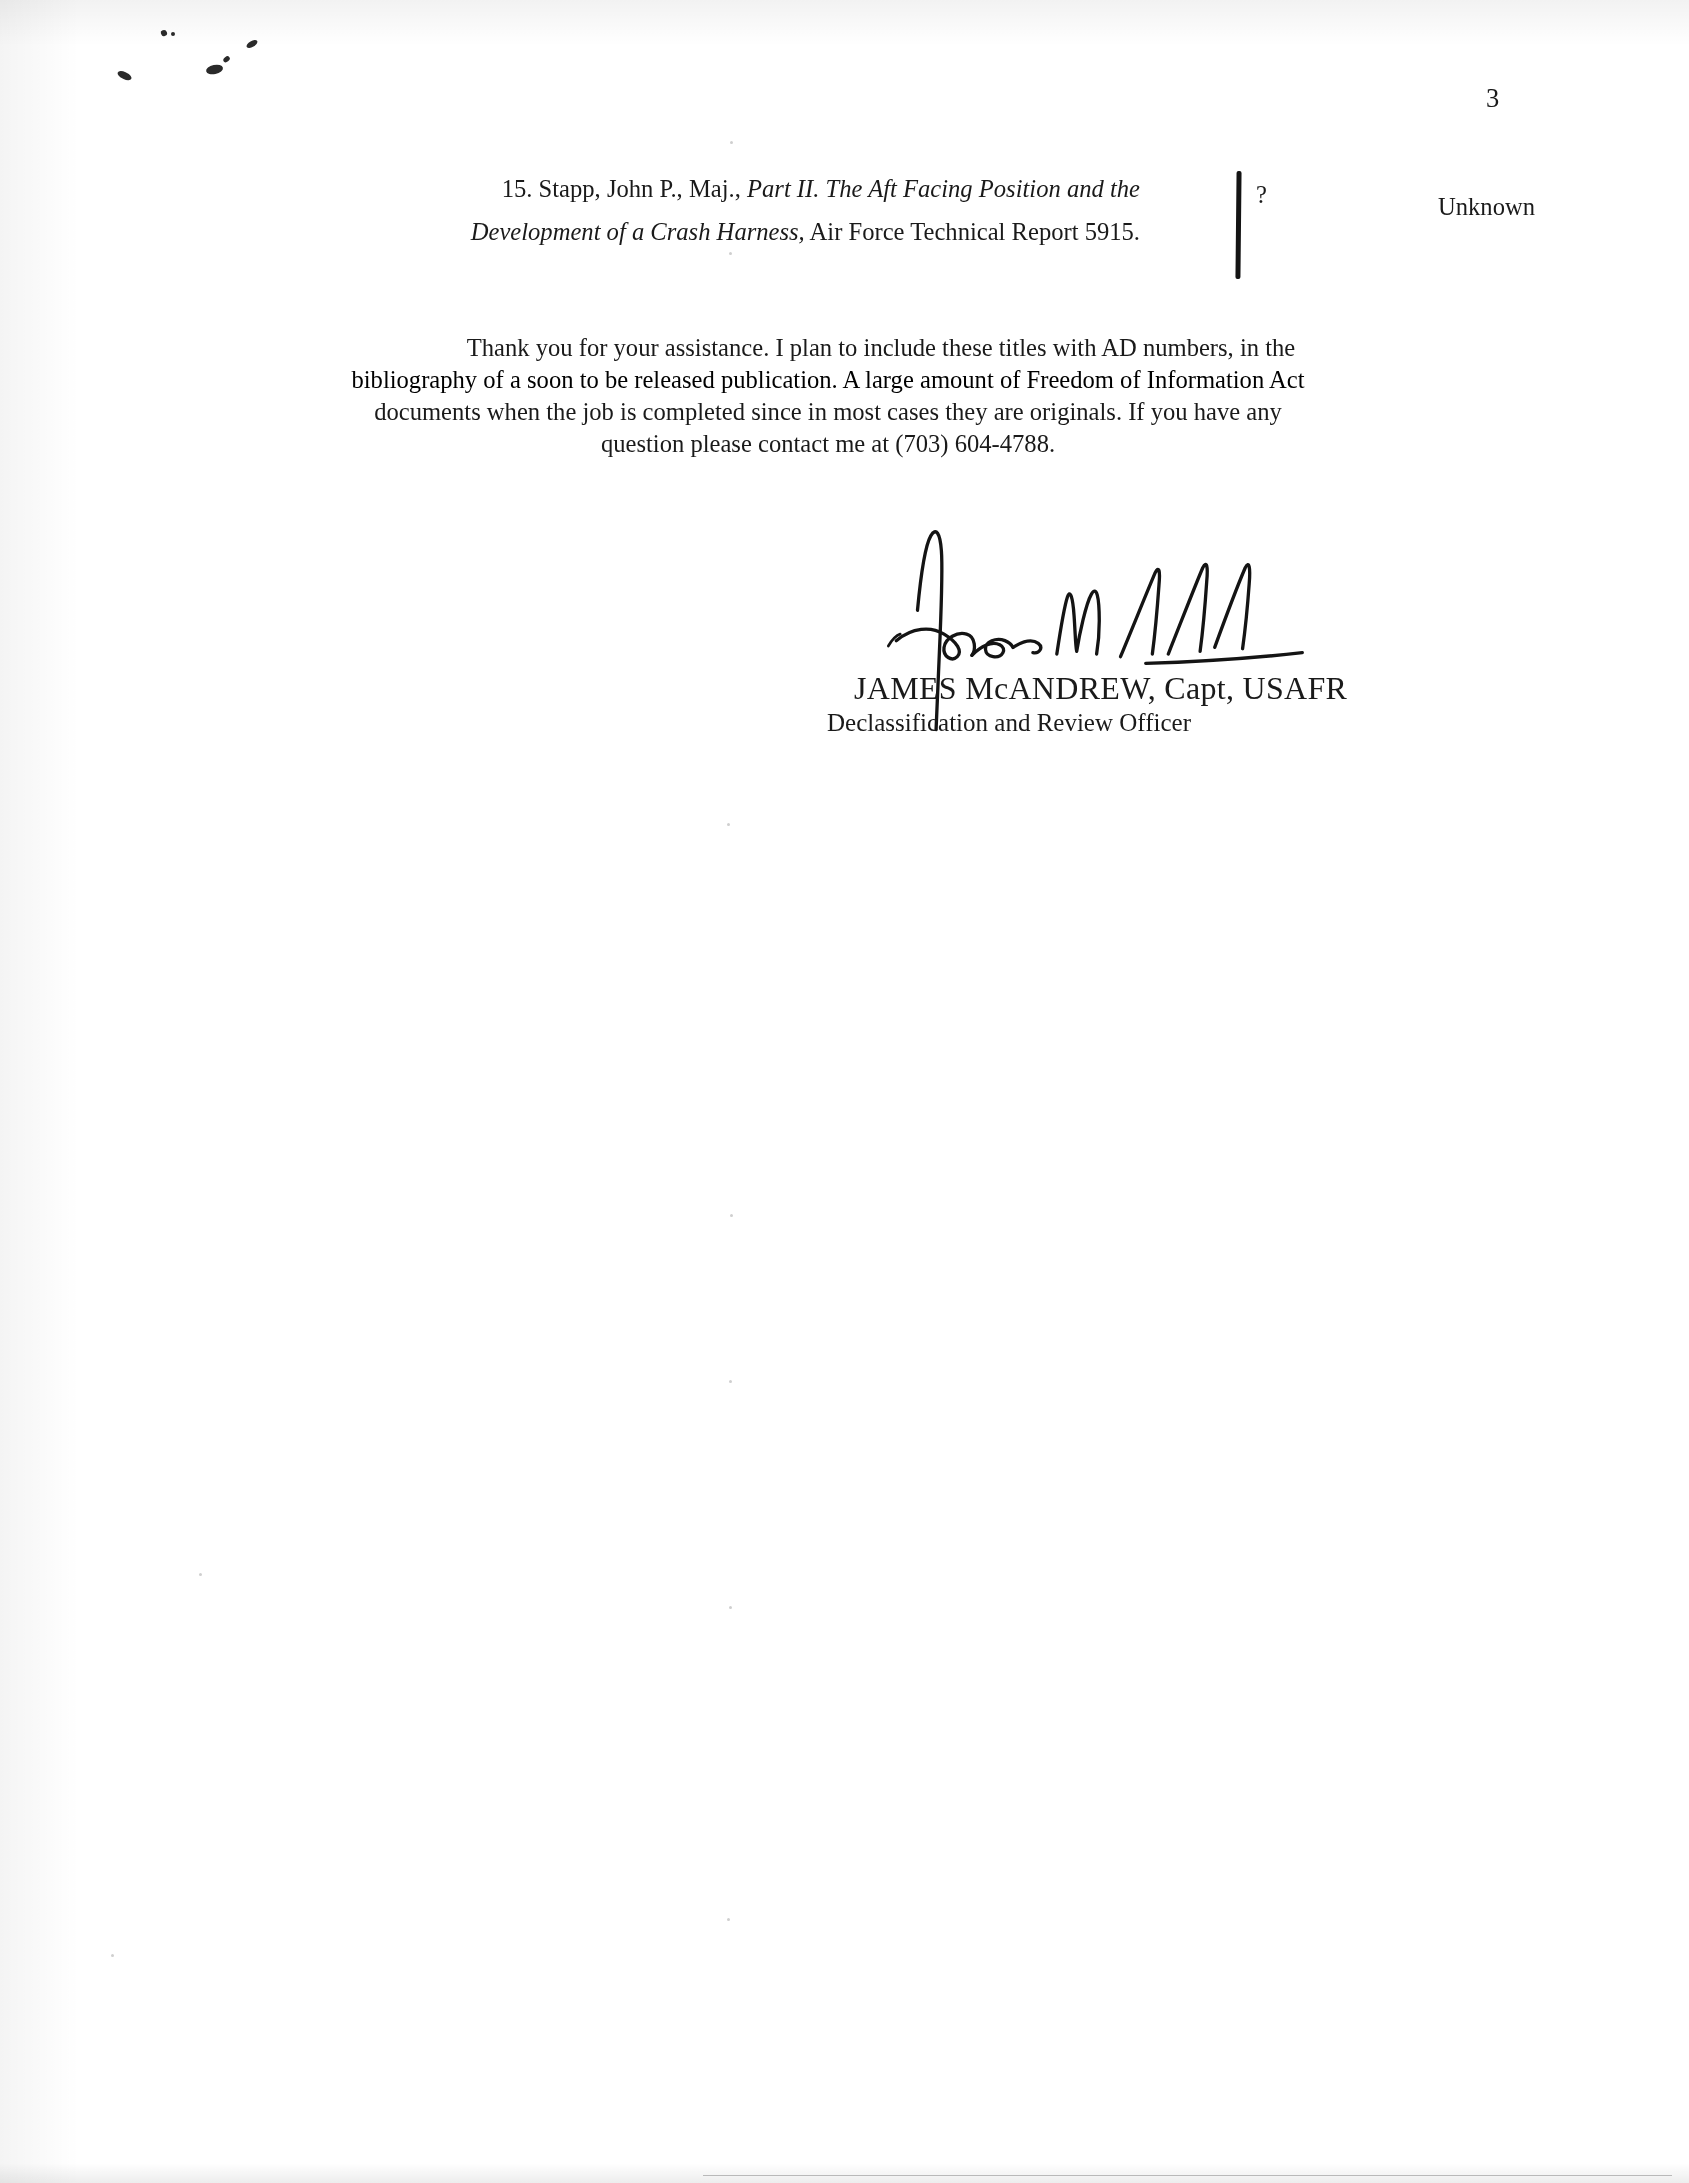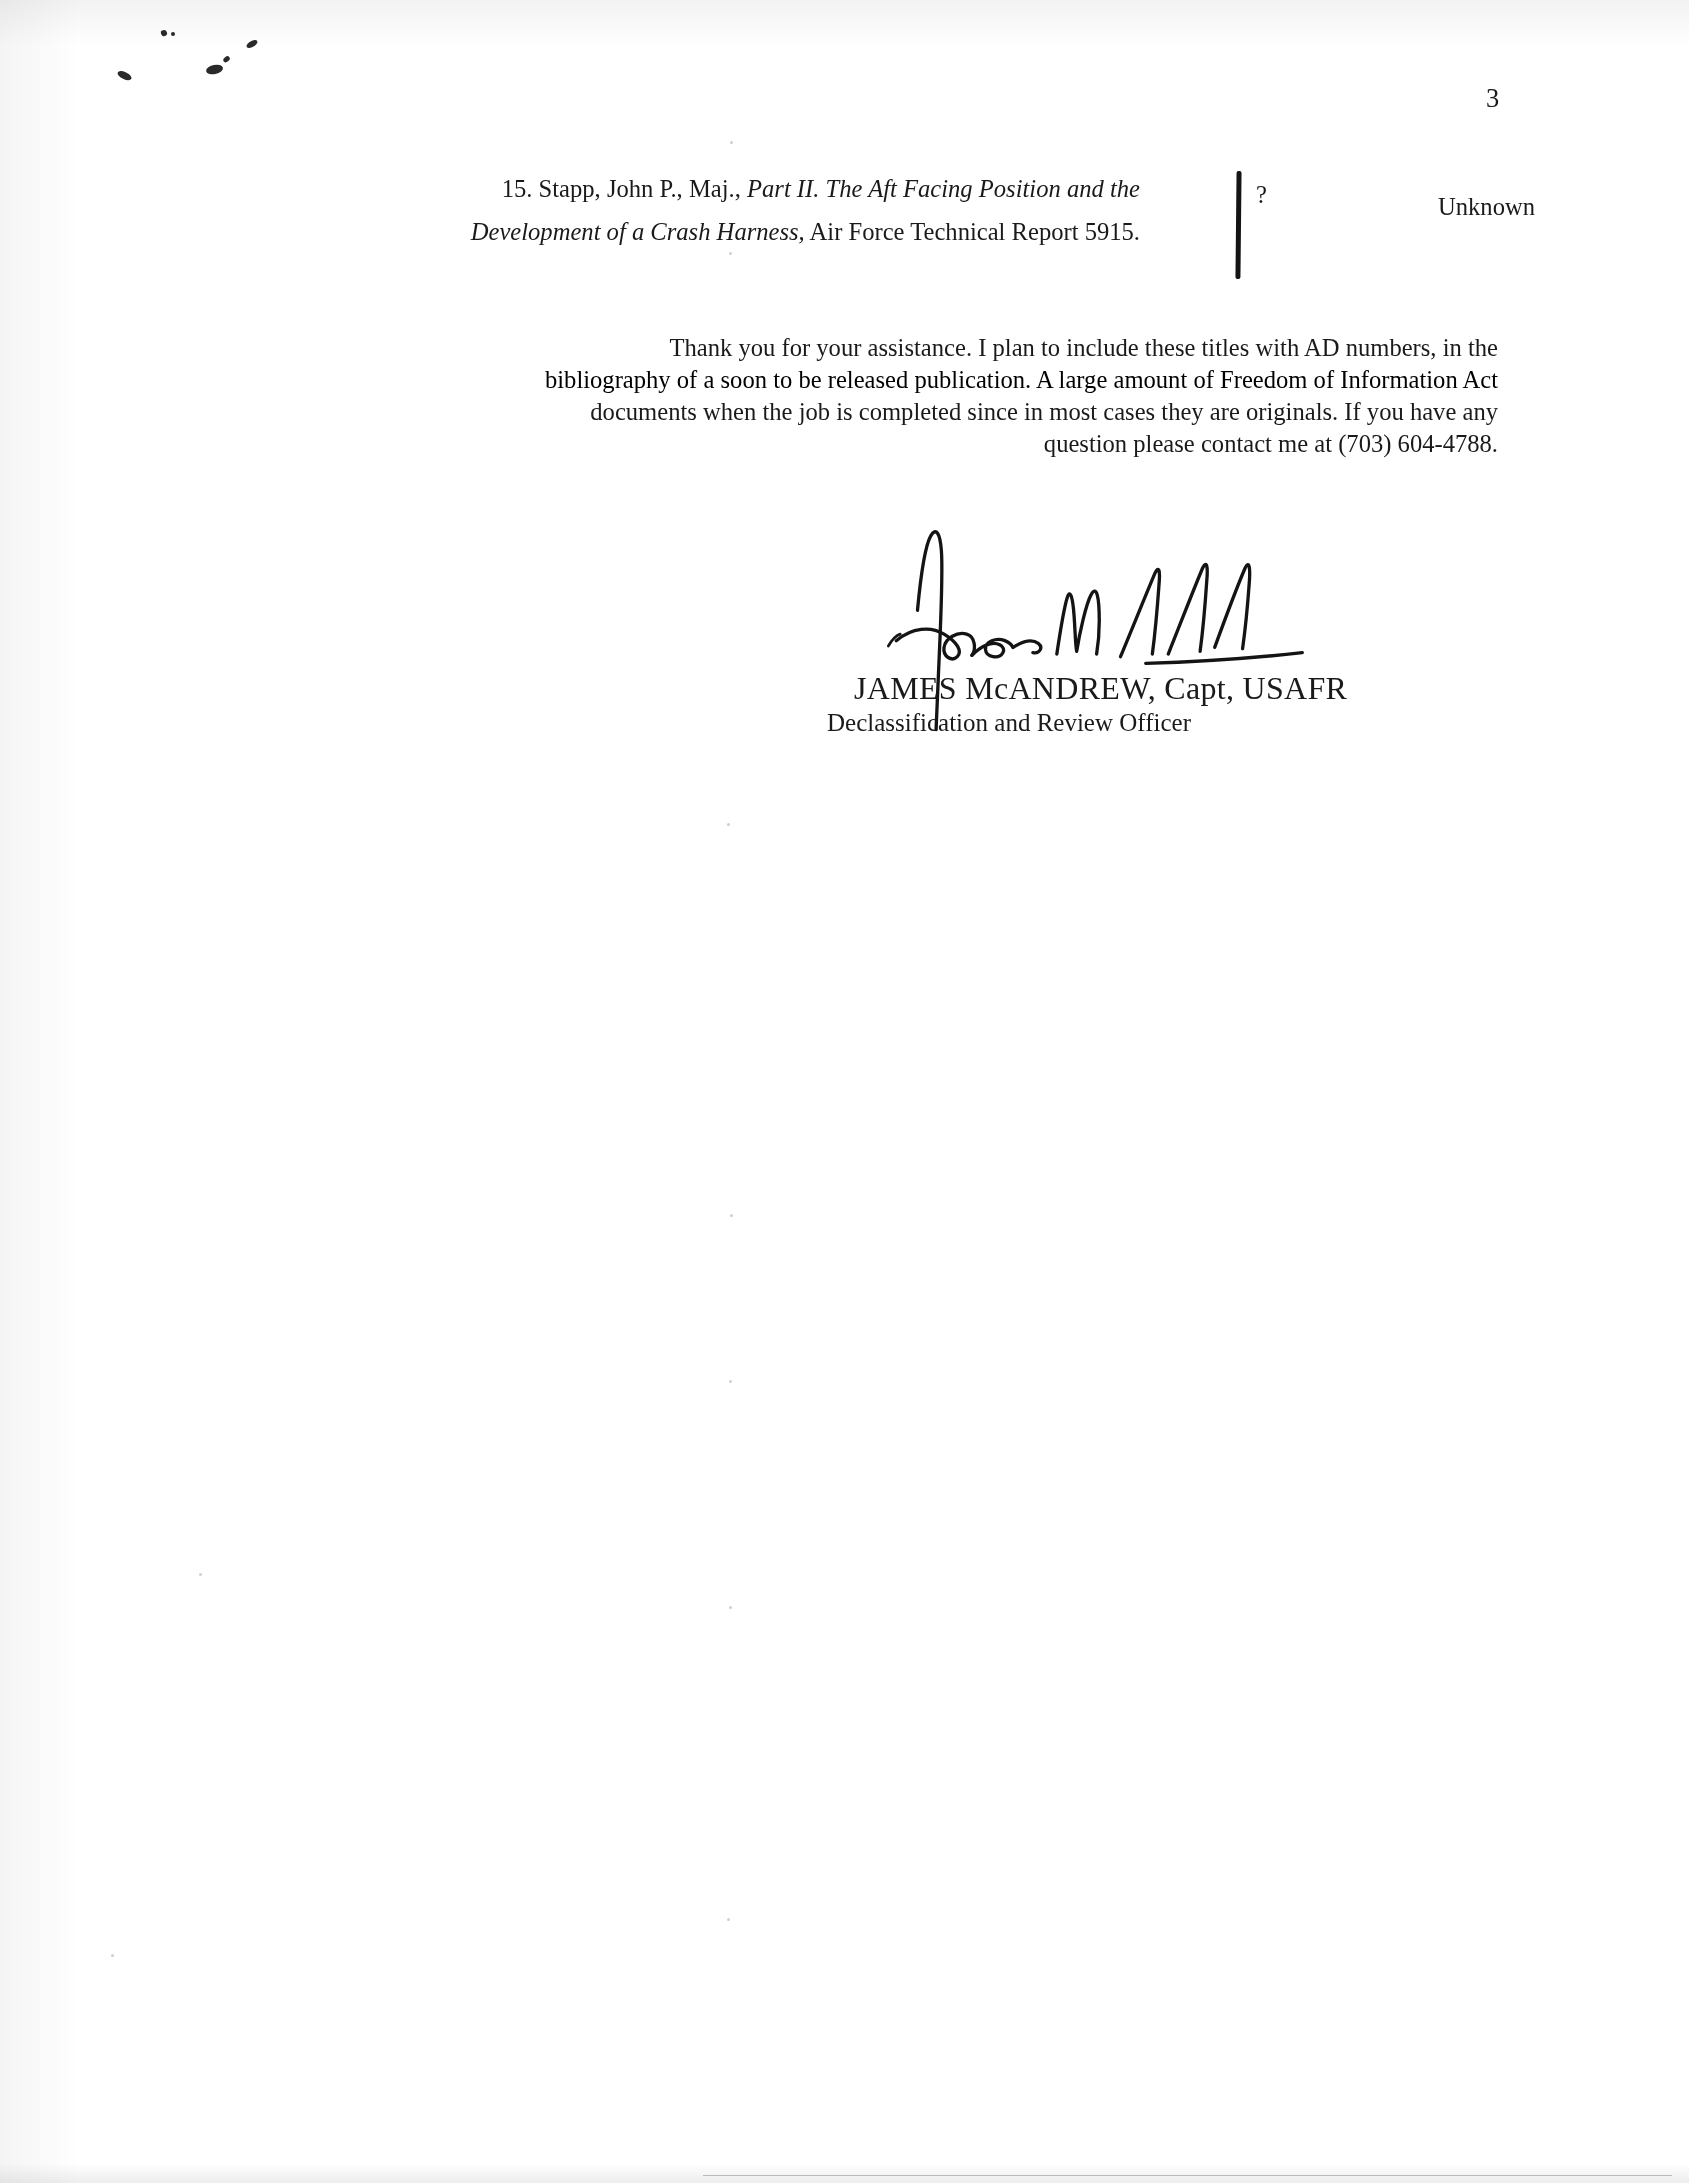--- a/index.html
+++ b/index.html
@@ -129,21 +129,21 @@
   }
 
   
   .body-par {
     position: absolute;
     left: 158px;
     top: 332px;
     width: 1340px;
     font-size: 24.6px;
     line-height: 1.30;
-    text-align: right;
+    text-align: center;
   }
   .body-par .indent { display: inline-block; width: 106px; }
   .faded { color: #000000; }
 
   
   .sig-wrap {
     position: absolute;
     left: 883px;
     top: 504px;
     width: 544px;

